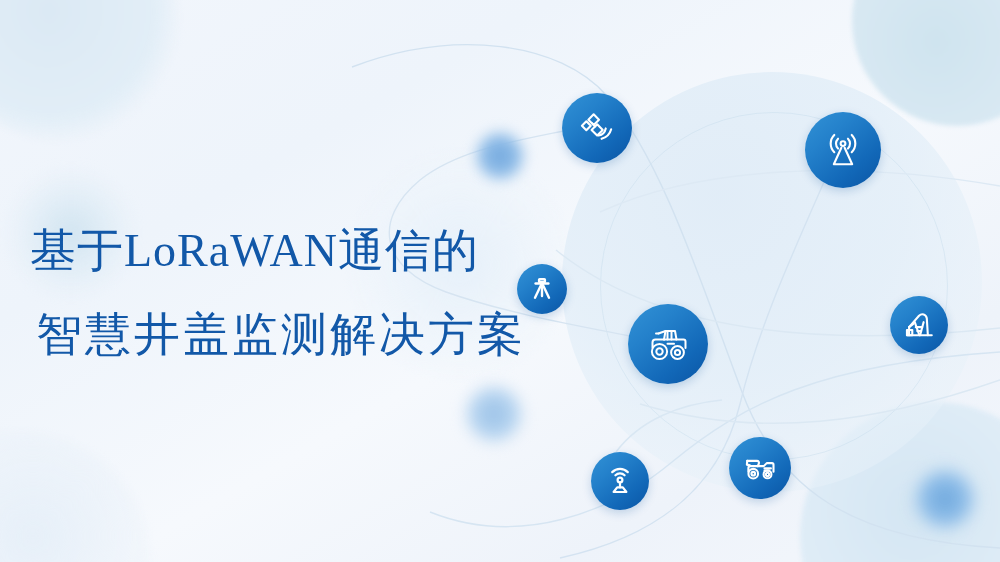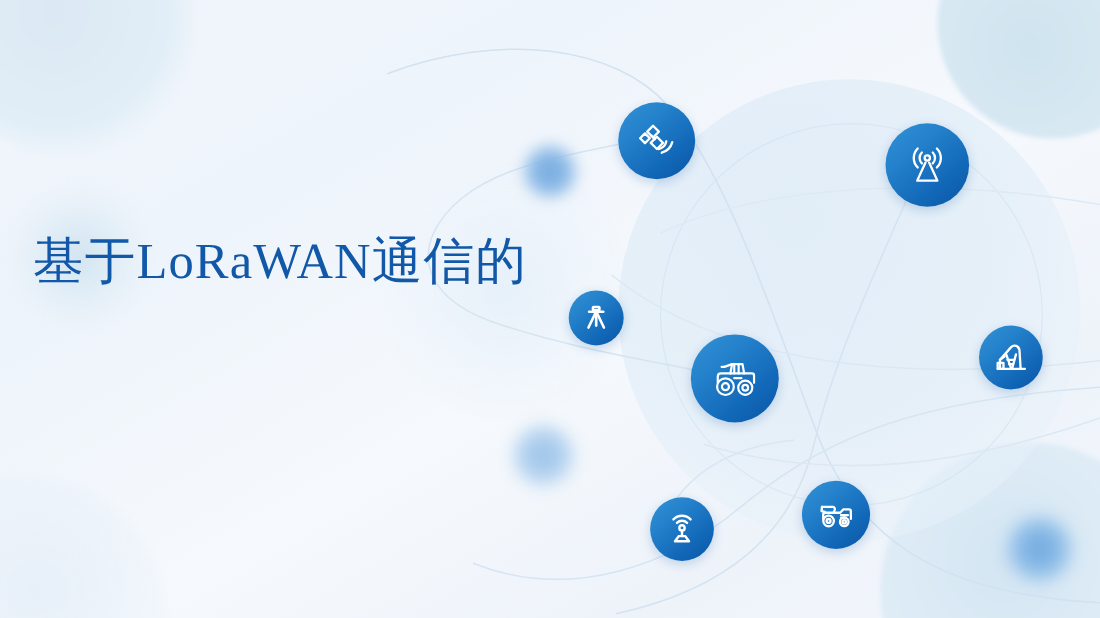--- a/index.html
+++ b/index.html
@@ -126,21 +126,21 @@
     align-items: center;
     justify-content: center;
   }
   .node svg { display: block; }
   .node svg * { vector-effect: non-scaling-stroke; }
 
   
   .title-block {
     position: absolute;
     left: 30px;
-    top: 215px;
+    top: 228px;
     width: 540px;
   }
   .title-line {
     color: #1258a8;
     font-family: "Liberation Serif", "DejaVu Serif", serif;
     font-size: 46px;
     font-weight: 400;
     letter-spacing: 1px;
     line-height: 1.0;
     white-space: nowrap;
@@ -286,15 +286,16 @@
         <path d="M 17.5 16 A 9.2 9.2 0 0 1 30.5 16"></path>
         <path d="M 13 11.5 A 15.6 15.6 0 0 1 35 11.5"></path>
         <line x1="24" y1="26" x2="24" y2="33"></line>
         <path d="M 15 39.5 L 20 33 L 28 33 L 33 39.5 Z"></path>
       </svg>
     </span>
   </div>
 
   <div class="title-block">
     <div class="title-line line1">基于LoRaWAN通信的</div>
+    <div class="title-line line2">智慧井盖监测解决方案</div>
   </div>
 
 </div>
 
 </body></html>

